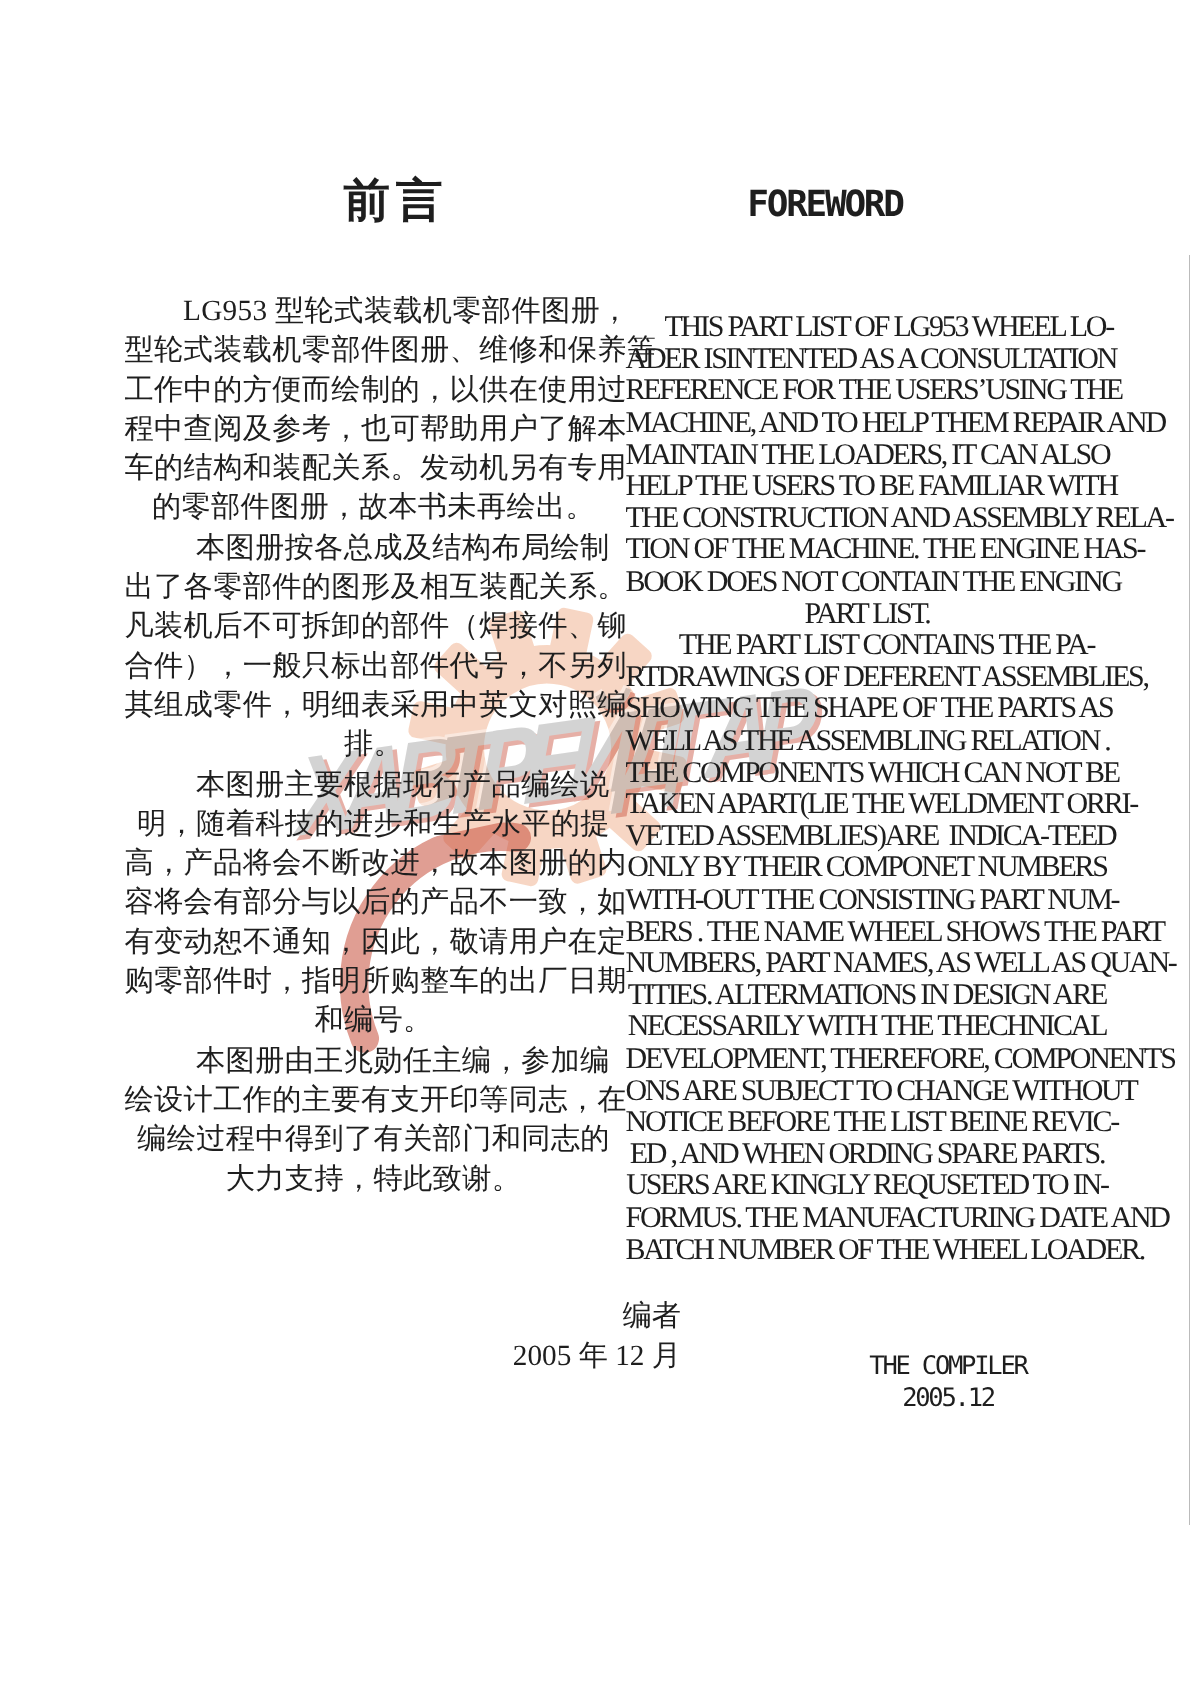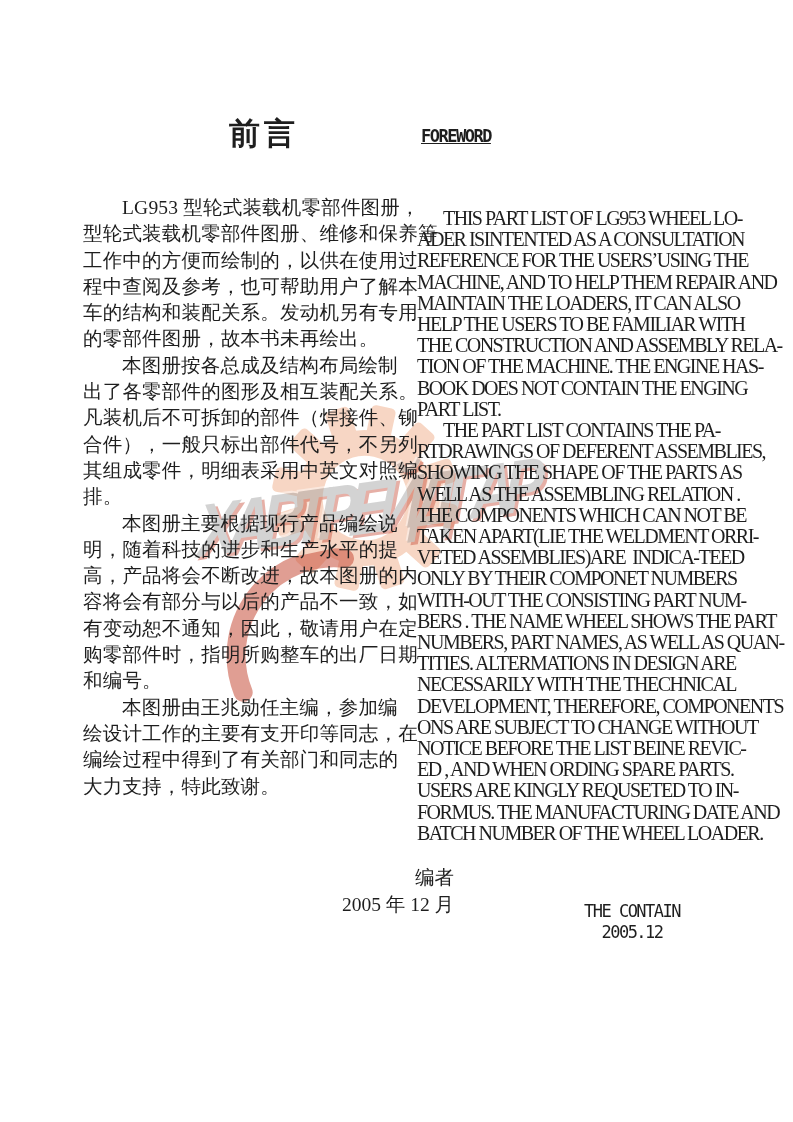--- a/index.html
+++ b/index.html
@@ -24,33 +24,32 @@
     font-size:74px;line-height:74px;letter-spacing:-12px;
     color:var(--wm-grey,#a0a0a0);
     opacity:.45;
     transform:rotate(-8deg) skewX(-10deg) scaleX(.82);
     transform-origin:left center;
     text-shadow:4px 3px 0 var(--wm-red,#c8503c), -2px -2px 0 #ffffff;
     white-space:nowrap;
   }
 
   
-  .col{position:absolute;z-index:1;}
+  .col{position:absolute;z-index:1;text-align:center;}
 
   .cn-title{
     left:98px;top:116px;width:332px;
     text-align:center;font-weight:bold;font-size:31px;line-height:36px;
     letter-spacing:4px;
   }
   .en-title{
     left:421px;top:121px;width:258px;
-    font-weight:bold;font-size:17px;line-height:30px;
+    text-align:center;font-weight:bold;font-size:24px;line-height:30px;
     font-family:"DejaVu Sans Mono","Liberation Mono",monospace;
     letter-spacing:-1.5px;
-    text-decoration:underline;
   }
 
   .cn-body{left:83px;top:195px;width:332px;font-size:19.5px;line-height:26.3px;letter-spacing:.2px;}
   .cn-body .line{white-space:pre;}
   .cn-body .para > .line:first-child{text-indent:39px;}
 
   .en-body{
     left:417px;top:208px;width:322px;
     font-family:Liberation Serif, serif;
     font-size:20px;line-height:21.2px;letter-spacing:-1.5px;
@@ -164,17 +163,17 @@
         <div class="line">DEVELOPMENT, THEREFORE, COMPONENTS</div>
         <div class="line">ONS ARE SUBJECT TO CHANGE WITHOUT</div>
         <div class="line">NOTICE BEFORE THE LIST BEINE REVIC-</div>
         <div class="line">ED , AND WHEN ORDING SPARE PARTS.</div>
         <div class="line">USERS ARE KINGLY REQUSETED TO IN-</div>
         <div class="line">FORMUS. THE MANUFACTURING DATE AND</div>
         <div class="line">BATCH NUMBER OF THE WHEEL LOADER.</div>
       </div>
     </div>
   <div class="col en-sign">
-    <div class="line">THE CONTAIN</div>
+    <div class="line">THE COMPILER</div>
     <div class="line">2005.12</div>
   </div>
 
 </div>
 
 </body></html>

